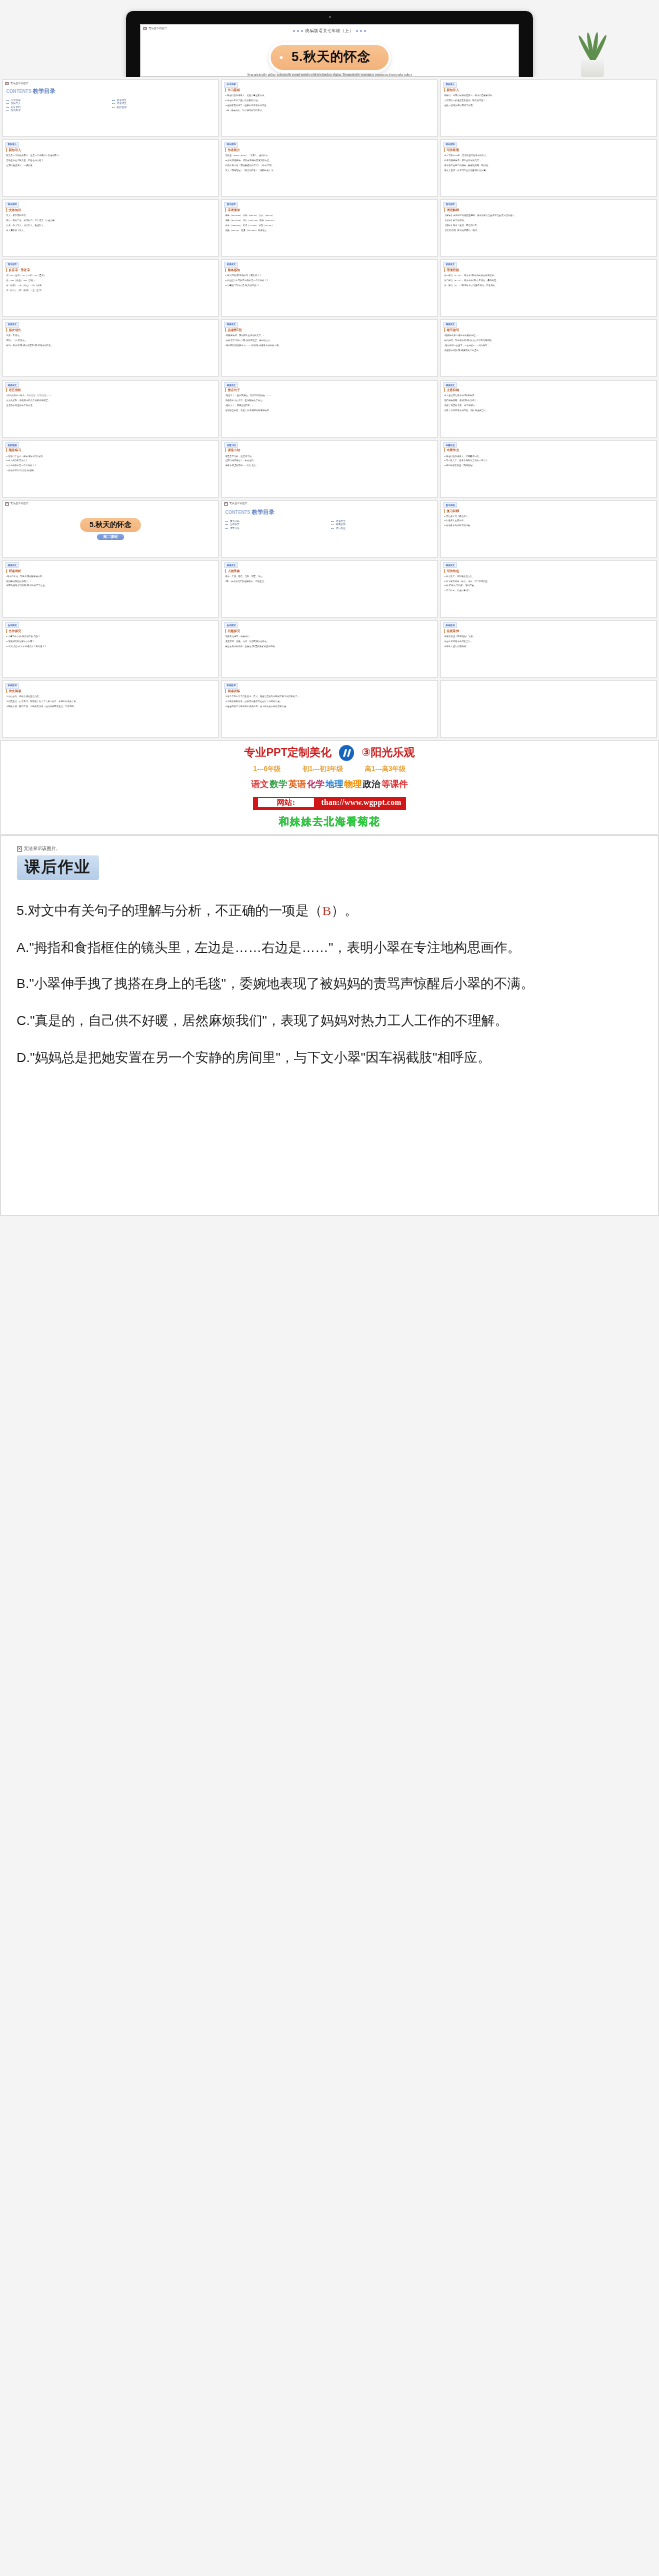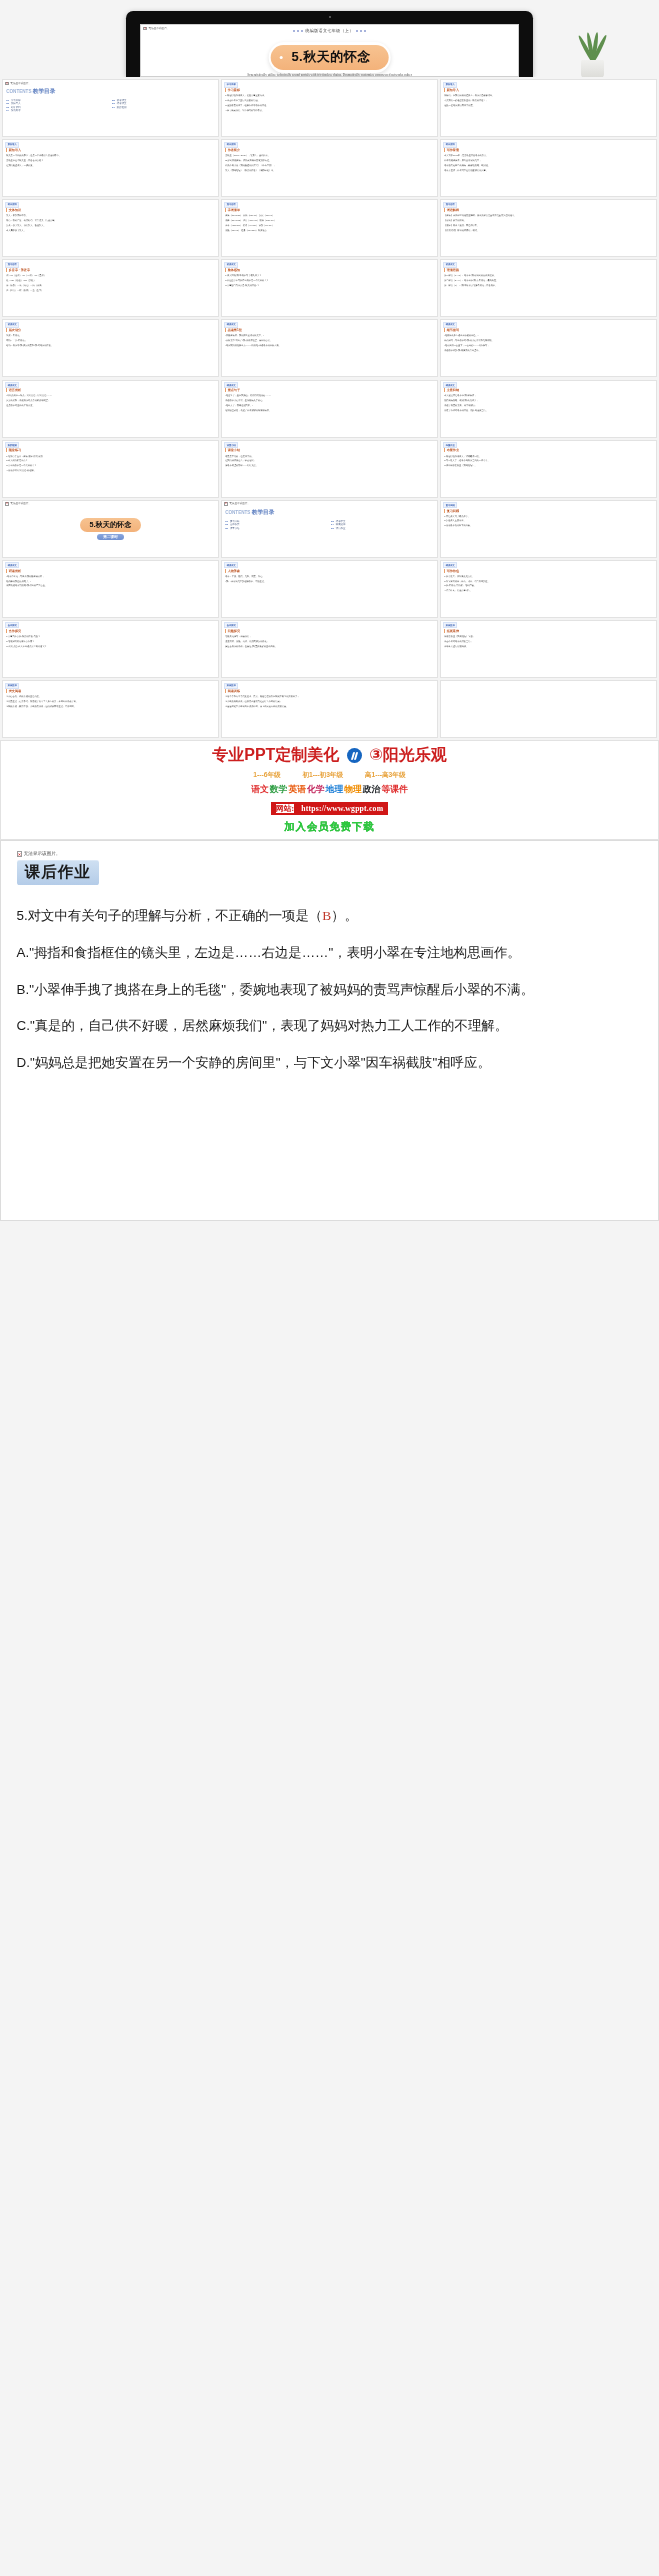--- a/index.html
+++ b/index.html
@@ -133,38 +133,38 @@
   .toc { display:grid; grid-template-columns:1fr 1fr; gap:0.5px 3.1px; margin-top:2.6px; }
   .toc-item { font-size:2.4px; color:#4b5d82; }
   .toc-item i { font-style:normal; font-weight:bold; color:#3a62b5; margin-right:2.1px;}
 
   
   .promo {
     width:659px; background:#fff; border:0.5px solid #e2e2e2;
     padding:4.1px 0 5.2px 0; text-align:center;
   }
   .promo-top { display:flex; align-items:center; justify-content:center; gap:7.2px;
-               font-size:16px; font-weight:bold; color:#cc1f1f; }
+               font-size:11px; font-weight:bold; color:#cc1f1f; }
   .promo-logo { width:15.5px;height:15.5px;border-radius:50%;
                 background:#1565c0; position:relative; display:inline-block;}
   .promo-logo::before,.promo-logo::after{
      content:"";position:absolute;background:#fff;width:2.1px;height:8.2px;
      border-radius:1.5px;top:3.6px;}
   .promo-logo::before{left:5.2px;transform:skewX(-16deg);}
   .promo-logo::after{left:8.8px;transform:skewX(-16deg);}
   .promo-grades { margin-top:4.6px; font-size:6.7px; font-weight:bold;
                   display:flex;justify-content:center;gap:21.6px;}
   .g1{color:#e8a33d}.g2{color:#e8a33d}.g3{color:#e8a33d}
   .promo-subjects { margin-top:4.6px; font-size:8.8px; font-weight:bold;
                     display:flex;justify-content:center;gap:1px;}
   .promo-url { margin-top:5.7px; display:inline-block;
                background:#d01616; color:#fff; font-weight:bold;
                font-size:7.7px; padding:1.5px 5.2px;
                font-family:"Liberation Serif", serif; letter-spacing:0.2px;}
-  .promo-url .u1{ background:#fff; color:#d01616; padding:0 0; margin-right:7px;}
+  .promo-url .u1{ background:#fff; color:#d01616; padding:0 19px; margin-right:7px;}
   .promo-join { margin-top:5.2px; font-size:10.3px; font-weight:bold; color:#2ecc40;
                 text-shadow:0 0 0.5px #139a20; letter-spacing:1px;}
 
   
   .bigslide {
     width:659px; background:#fff; border:0.5px solid #dcdcdc;
     padding:7.2px 15.5px 31px 15.5px; position:relative; min-height:381px;
   }
   .bs-broken { margin-bottom:3.1px; }
   .bs-chip {
@@ -547,24 +547,24 @@
       <span style="color:#2f9e44">数学</span>
       <span style="color:#e8590c">英语</span>
       <span style="color:#c2255c">化学</span>
       <span style="color:#1c7ed6">地理</span>
       <span style="color:#f08c00">物理</span>
       <span style="color:#212529">政治</span>
       <span style="color:#e03131">等课件</span>
     </div>
   <div>
     <span class="promo-url">
-      <span class="u1">网站:</span><span>https://www.wgppt.com</span>
+      <span class="u1">网站:</span><span>than://www.wgppt.com</span>
     </span>
   </div>
-  <div class="promo-join">加入会员免费下载</div>
+  <div class="promo-join">和妹妹去北海看菊花</div>
 </div>
 
 <div class="bigslide">
   <span class="brokenimg bs-broken">
     <span class="bi-box" style="width:5.7px;height:5.7px;font-size:4.1px;">✕</span>
     <span style="font-size:4.6px">无法显示该图片。</span>
   </span>
   <div><span class="bs-chip">课后作业</span></div>
   <div class="bs-q">
     <p>

